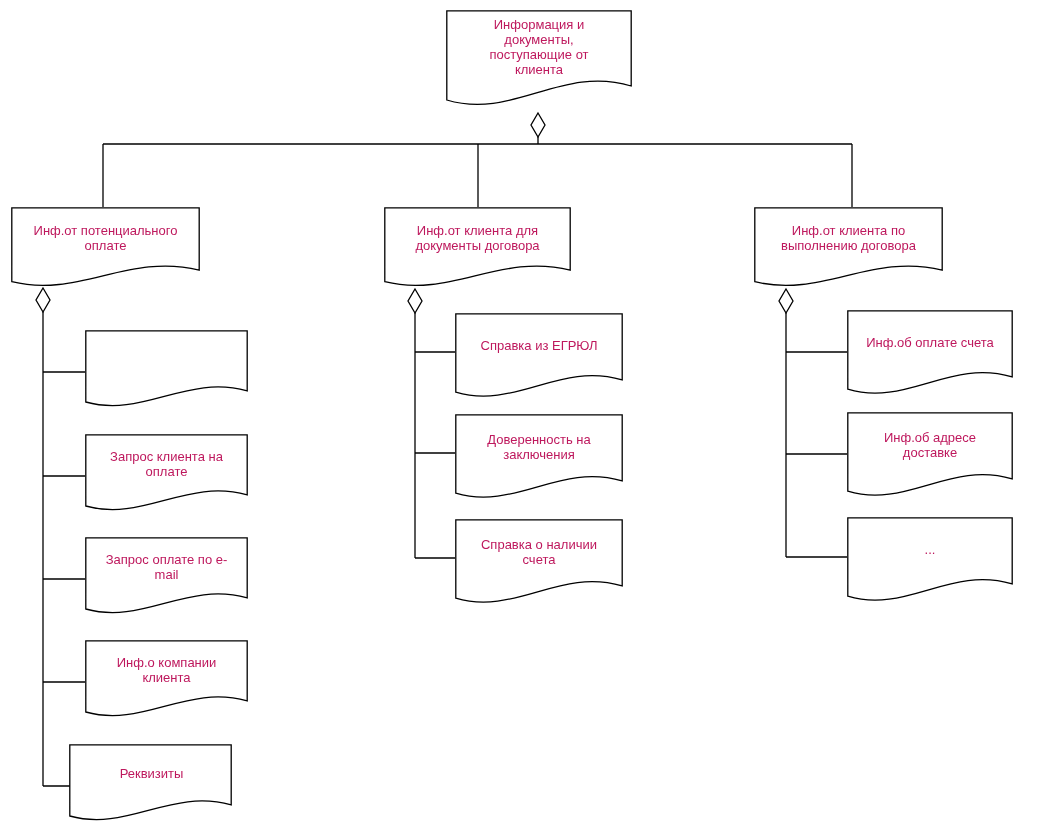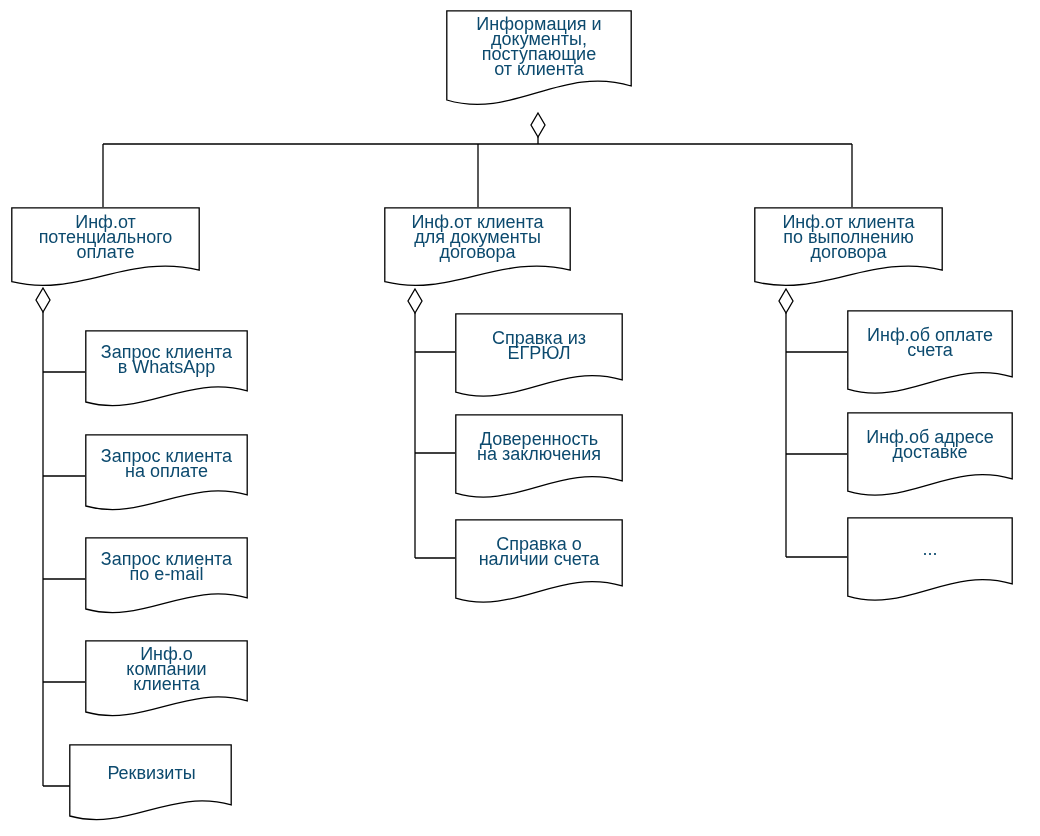--- a/index.html
+++ b/index.html
@@ -14,24 +14,24 @@
   #wires{position:absolute;left:0;top:0;width:1040px;height:836px;}
   .connector{fill:none;stroke-width:1.3px;}
   .diamond{stroke-width:1.3px;}
   .doc-node{position:absolute;}
   .doc-node svg{position:absolute;left:0;top:0;display:block;}
   .doc-body{
     position:absolute;left:0;top:0;width:100%;height:74%;
     display:flex;align-items:center;justify-content:center;
   }
   .doc-label{
-    font-size:18px;
+    font-size:13px;
     line-height:15px;
     text-align:center;
-    color:#0c4a6e;
+    color:#be185d;
     white-space:normal;
   }
 </style>
 </head>
 <body>
 
 <div id="canvas">
 
   <svg id="wires" width="1040" height="836" viewBox="0 0 1040 836">
 
@@ -95,38 +95,35 @@
       </svg>
     <div class="doc-body">
       <div class="doc-label" style="max-width:155px">Инф.от клиента по выполнению договора</div>
     </div>
   </div>
 
   <div class="doc-node" style="left:85px;top:330px;width:163px;height:80px">
       <svg width="163" height="80" viewBox="0 0 163 80">
         <path d="M 0.8,0.8 L 162.2,0.8 L 162.2,60.8 C 101.06,44 58.68,88 0.8,72 Z" fill="#ffffff" stroke="#000000" stroke-width="1.3"></path>
       </svg>
-    <div class="doc-body">
-      <div class="doc-label" style="max-width:135px">Запрос клиента в WhatsApp</div>
-    </div>
   </div>
   <div class="doc-node" style="left:85px;top:434px;width:163px;height:80px">
       <svg width="163" height="80" viewBox="0 0 163 80">
         <path d="M 0.8,0.8 L 162.2,0.8 L 162.2,60.8 C 101.06,44 58.68,88 0.8,72 Z" fill="#ffffff" stroke="#000000" stroke-width="1.3"></path>
       </svg>
     <div class="doc-body">
       <div class="doc-label" style="max-width:135px">Запрос клиента на оплате</div>
     </div>
   </div>
   <div class="doc-node" style="left:85px;top:537px;width:163px;height:80px">
       <svg width="163" height="80" viewBox="0 0 163 80">
         <path d="M 0.8,0.8 L 162.2,0.8 L 162.2,60.8 C 101.06,44 58.68,88 0.8,72 Z" fill="#ffffff" stroke="#000000" stroke-width="1.3"></path>
       </svg>
     <div class="doc-body">
-      <div class="doc-label" style="max-width:135px">Запрос клиента по e-mail</div>
+      <div class="doc-label" style="max-width:135px">Запрос оплате по e-mail</div>
     </div>
   </div>
   <div class="doc-node" style="left:85px;top:640px;width:163px;height:80px">
       <svg width="163" height="80" viewBox="0 0 163 80">
         <path d="M 0.8,0.8 L 162.2,0.8 L 162.2,60.8 C 101.06,44 58.68,88 0.8,72 Z" fill="#ffffff" stroke="#000000" stroke-width="1.3"></path>
       </svg>
     <div class="doc-body">
       <div class="doc-label" style="max-width:135px">Инф.о компании клиента</div>
     </div>
   </div>

